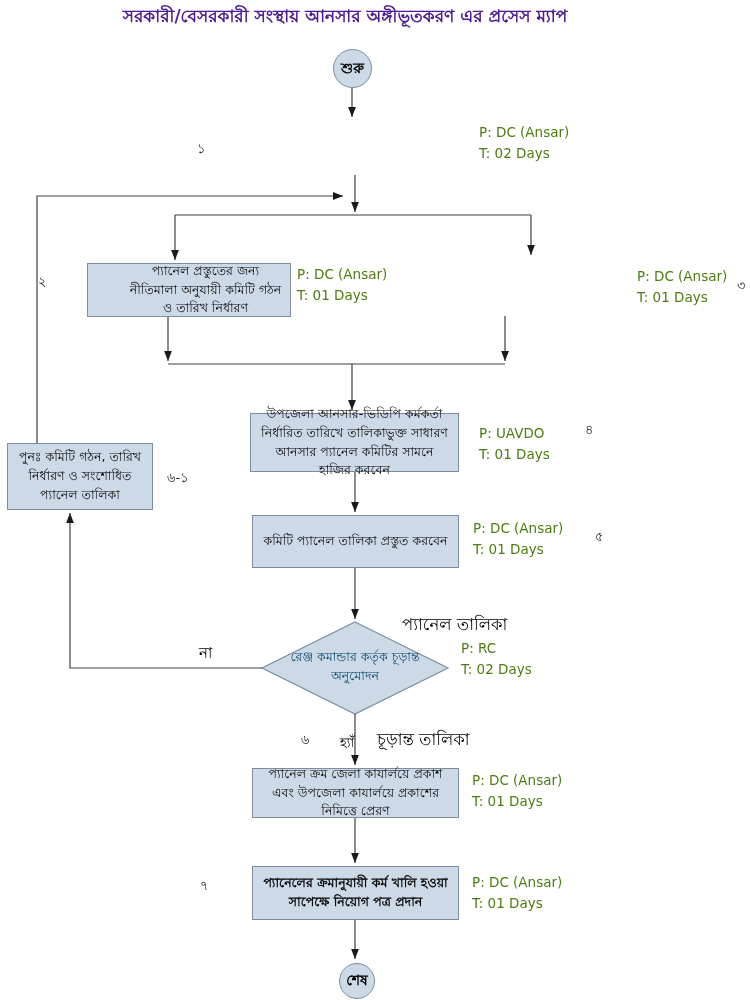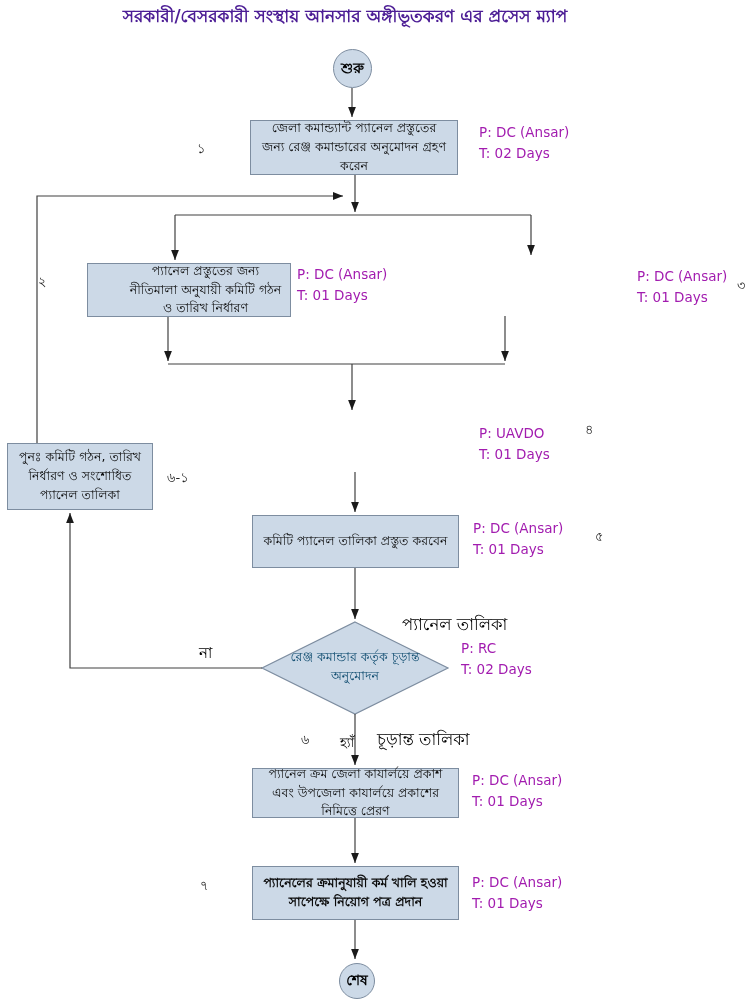--- a/index.html
+++ b/index.html
@@ -13,21 +13,21 @@
   .box{position:absolute;z-index:2;background:var(--node-fill,#ccd9e7);
        border:1px solid var(--node-border,#7d8da0);box-sizing:border-box;
        display:flex;align-items:center;justify-content:center;text-align:center;
        font-size:12.5px;line-height:1.5;padding:3px 8px;color:#0a0a0a;}
   .terminal{position:absolute;z-index:2;background:var(--node-fill,#ccd9e7);
        border:1px solid var(--node-border,#7d8da0);border-radius:50%;box-sizing:border-box;
        display:flex;align-items:center;justify-content:center;
        font-size:14px;font-weight:bold;color:#000;}
   .dtext{position:absolute;z-index:2;width:150px;text-align:center;
        font-size:12.5px;line-height:1.5;color:#0c4a6e;}
-  .pt{position:absolute;z-index:2;font-size:13.5px;line-height:1.55;color:#a21caf;white-space:nowrap;}
+  .pt{position:absolute;z-index:2;font-size:13.5px;line-height:1.55;color:#4d7c0f;white-space:nowrap;}
   .pt span{display:block;}
   .num{position:absolute;z-index:2;font-size:13px;color:#222;white-space:nowrap;}
   .elabel{position:absolute;z-index:2;color:#000;white-space:nowrap;}
   .elabel.big{font-size:16.5px;}
   .elabel.mid{font-size:15px;}
   .elabel.small{font-size:13px;}
 </style>
 </head>
 <body>
 
@@ -67,40 +67,40 @@
     <path class="w" d="M355,714 L355,765" marker-end="url(#arr)"></path>
 
     <path class="w" d="M355,818 L355,863" marker-end="url(#arr)"></path>
 
     <path class="w" d="M355,920 L355,959" marker-end="url(#arr)"></path>
   </svg>
 
   <div class="terminal" style="left:333px;top:49px;width:39px;height:39px;">শুরু</div>
   <div class="terminal" style="left:339px;top:963px;width:36px;height:36px;">শেষ</div>
 
-  <div class="box" style="left:250px;top:120px;width:208px;height:55px;">জেলা কমান্ড্যান্ট প্যানেল প্রস্তুতের জন্য রেঞ্জ কমান্ডারের অনুমোদন গ্রহণ করেন</div>
   <div class="num" style="left:197px;top:139px;">১</div>
   <div class="pt" style="left:479px;top:122px;">
     <span>P: DC (Ansar)</span>
     <span>T: 02 Days</span>
   </div>
 
   <div class="box" style="left:87px;top:263px;width:204px;height:54px;padding-left:41px;">প্যানেল প্রস্তুতের জন্য নীতিমালা অনুযায়ী কমিটি গঠন ও তারিখ নির্ধারণ</div>
   <div class="num" style="left:38px;top:272px;">২</div>
   <div class="pt" style="left:297px;top:264px;">
     <span>P: DC (Ansar)</span>
     <span>T: 01 Days</span>
   </div>
 
   <div class="num" style="left:737px;top:276px;">৩</div>
   <div class="pt" style="left:637px;top:266px;">
     <span>P: DC (Ansar)</span>
     <span>T: 01 Days</span>
   </div>
 
+  <div class="box" style="left:250px;top:413px;width:209px;height:59px;">উপজেলা আনসার-ভিডিপি কর্মকর্তা নির্ধারিত তারিখে তালিকাভুক্ত সাধারণ আনসার প্যানেল কমিটির সামনে হাজির করবেন</div>
   <div class="num" style="left:585px;top:420px;">৪</div>
   <div class="pt" style="left:479px;top:423px;">
     <span>P: UAVDO</span>
     <span>T: 01 Days</span>
   </div>
 
   <div class="box" style="left:7px;top:443px;width:146px;height:67px;">পুনঃ  কমিটি গঠন, তারিখ নির্ধারণ ও সংশোধিত প্যানেল তালিকা</div>
   <div class="num" style="left:167px;top:468px;">৬-১</div>
 
   <div class="box" style="left:252px;top:515px;width:207px;height:53px;">কমিটি প্যানেল তালিকা প্রস্তুত করবেন</div>

